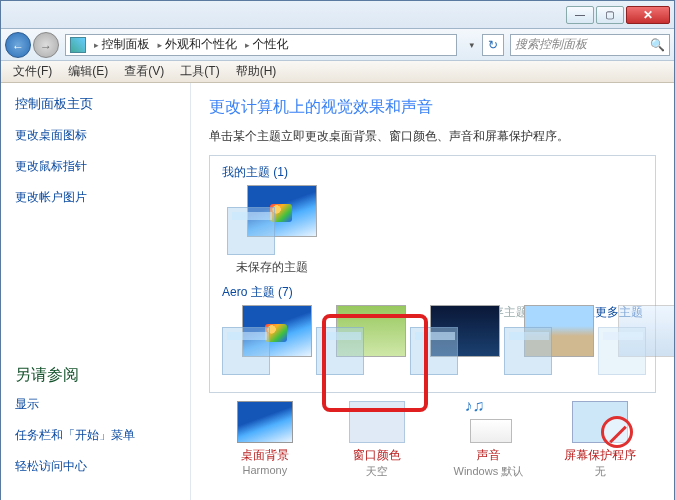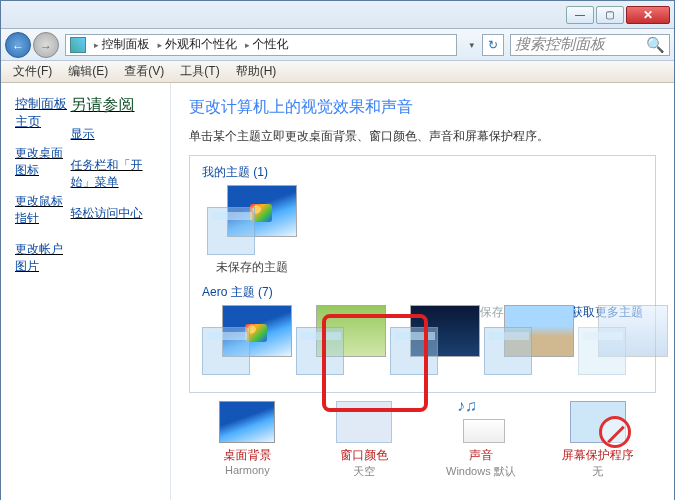--- a/index.html
+++ b/index.html
@@ -12,30 +12,30 @@
 
 
 .navbar { height: 32px; background: linear-gradient(#f4f8fc,#e0ecf6); border-bottom: 1px solid #b8c8d8; display: flex; align-items: center; padding: 0 4px; gap: 2px; }
 .navcircle { width: 26px; height: 26px; border-radius: 50%; background: radial-gradient(#6fa8dc,#2a6eb8); border: 1px solid #2a5a90; display: flex; align-items: center; justify-content: center; color: #fff; font-size: 12px; }
 .navcircle.fwd { background: radial-gradient(#ddd,#aaa); border-color:#888; color:#666; }
 .breadcrumb { flex: 1; height: 22px; background: #fff; border: 1px solid #99aabb; display: flex; align-items: center; font-size: 12px; margin: 0 4px; }
 .crumb { padding: 0 4px; color: #222; display: flex; align-items: center; gap:3px; }
 .crumb .chev { color:#666; font-size:9px; }
 .bcicon { width: 16px; height: 16px; margin: 0 4px; background: linear-gradient(45deg,#4a9,#6cf); border:1px solid #489; }
 .refresh { width: 22px; height: 22px; border:1px solid #99aabb; background:#fff; display:flex;align-items:center;justify-content:center; font-size:12px; color:#2a6eb8; margin-right:4px; }
-.search { width: 160px; height: 22px; background:#fff; border:1px solid #99aabb; display:flex; align-items:center; padding:0 4px; font-size:15px; color:#888; font-style:italic; gap:20px; }
+.search { width: 160px; height: 22px; background:#fff; border:1px solid #99aabb; display:flex; align-items:center; padding:0 4px; font-size:12px; color:#888; font-style:italic; gap:20px; }
 .search .sicon { color:#2a6eb8; font-style:normal; }
 
 
 .menubar { height: 22px; background: linear-gradient(#faf8f5,#ece6dc); border-bottom: 1px solid #c8c0b0; display:flex; align-items:center; padding:0 6px; gap:4px; font-size:12px; color:#333; }
 .menuitem { padding:0 6px; }
 
 
 .body { display:flex; height: calc(500px - 28px - 32px - 22px); background:#fff; }
-.sidebar { width: 170px; border-right: 1px solid #e0e7ef; padding: 12px 14px; display:flex; flex-direction:row; justify-content:space-between;text-decoration:underline; }
+.sidebar { width: 190px; border-right: 1px solid #e0e7ef; padding: 12px 14px; display:flex; flex-direction:column; justify-content:space-between; }
 .sideblock .title { color:#0a4aa0; font-size:13px; margin-bottom:14px; }
 .sidelink { color:#0a4aa0; font-size:12px; margin-bottom:14px; cursor:pointer; }
 .sidelower .title2 { color:#14532d; font-size:16px; margin-bottom:10px; }
 
 .content { flex:1; padding: 14px 18px 6px 18px; overflow:hidden; position:relative; }
 .heading { font-size: 16px; color:#3b82f6; margin-bottom:10px; }
 .subtext { font-size:12px; color:#333; margin-bottom:10px; }
 
 .themepanel { border:1px solid #c8d4e0; padding:8px 12px 10px 12px; height:238px; position:relative; }
 .sectionlabel { font-size:12px; margin-bottom:4px; }

